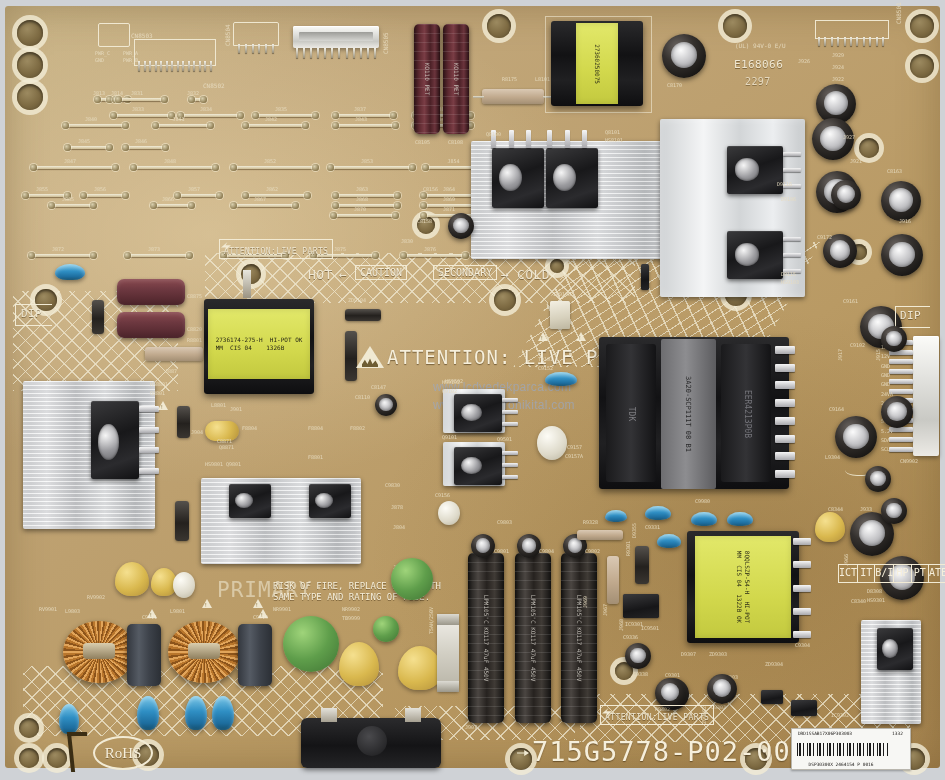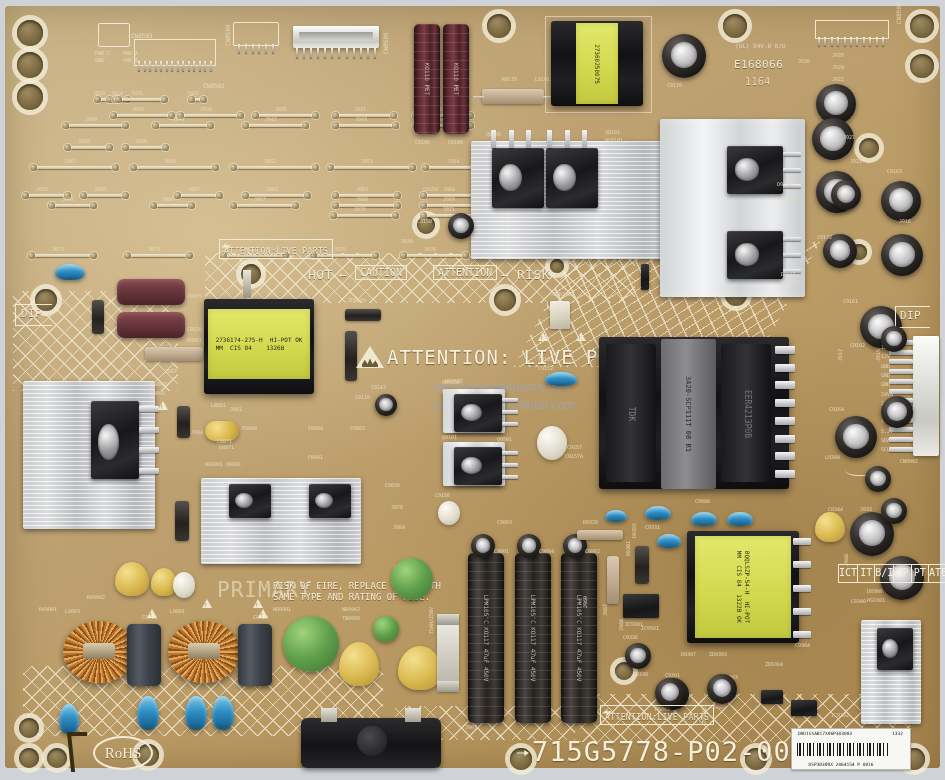--- a/index.html
+++ b/index.html
@@ -447,21 +447,21 @@
         <div class="pin"></div>
       <div class="pin"></div>
         <div class="pin"></div>
         <div class="pin"></div>
         <div class="pin"></div>
         <div class="pin"></div>
     </div>
     <span class="silkthin" style="left:890px;top:18px;font-size:6px;transform:rotate(-90deg);transform-origin:left top;">CN8501</span>
     <span class="silkthin" style="left:730px;top:36px;font-size:6px;">(UL) 94V-0 E/U</span>
     <span class="silk" style="left:729px;top:52px;font-size:11px;">E168066</span>
-    <span class="silk" style="left:740px;top:70px;font-size:10px;opacity:.8;">1164</span>
+    <span class="silk" style="left:740px;top:70px;font-size:10px;opacity:.8;">2297</span>
 
     <div class="tcap" style="left:409px;top:18px;width:26px;height:110px;background:linear-gradient(90deg,#2b1216,#5d2930 20%,#7a3d45 40%,#4a2026 62%,#6b343c 80%,#2a1115);">
       <div class="stripe"></div>
         <div class="ttxt">KO110 PET</div>
     </div>
     <div class="tcap" style="left:438px;top:18px;width:26px;height:110px;background:linear-gradient(90deg,#2b1216,#5d2930 20%,#7a3d45 40%,#4a2026 62%,#6b343c 80%,#2a1115);">
       <div class="stripe"></div>
         <div class="ttxt">KO110 PET</div>
     </div>
     <span class="silkthin" style="left:410px;top:133px;">C8105</span>
@@ -567,24 +567,24 @@
     </div>
     <div style="position:absolute;left:216px;top:236px;width:10px;height:9px;background:#f2ead3;clip-path:polygon(0% 60%,55% 60%,35% 100%,100% 35%,45% 35%,65% 0%);"></div>
 
     <span class="silk" style="left:303px;top:261px;font-size:13px;">HOT</span>
     <span class="silk" style="left:334px;top:261px;font-size:13px;">←</span>
     <div class="boxlbl" style="left:350px;top:259px;font-size:10px;">
       <span>CAUTION</span>
     </div>
 
     <div class="boxlbl" style="left:428px;top:259px;font-size:10px;">
-      <span>ATTENTION</span>
+      <span>SECONDARY</span>
     </div>
     <span class="silk" style="left:496px;top:261px;font-size:13px;">→</span>
-    <span class="silk" style="left:512px;top:261px;font-size:13px;">RISK</span>
+    <span class="silk" style="left:512px;top:261px;font-size:13px;">COLD</span>
 
     <div style="position:absolute;left:10px;top:298px;width:50px;height:20px;">
       <div style="position:absolute;left:0;top:0;width:36px;height:20px;border:1.6px solid #f2ebd5;border-right:none;"></div>
       <div style="position:absolute;left:34px;top:-4px;width:0;height:0;border-top:14px solid transparent;border-bottom:14px solid transparent;border-left:16px solid transparent;box-shadow:none;"></div>
       <div style="position:absolute;left:34px;top:-4px;width:0;height:0;border-top:14px solid transparent;border-bottom:14px solid transparent;border-left:16px solid rgba(0,0,0,0);"></div>
       <span class="silk" style="left:6px;top:3px;font-size:11px;">DIP</span>
     </div>
 
     <div class="mfilm" style="left:112px;top:273px;width:68px;height:26px;"></div>
     <div class="mfilm" style="left:112px;top:306px;width:68px;height:26px;"></div>

